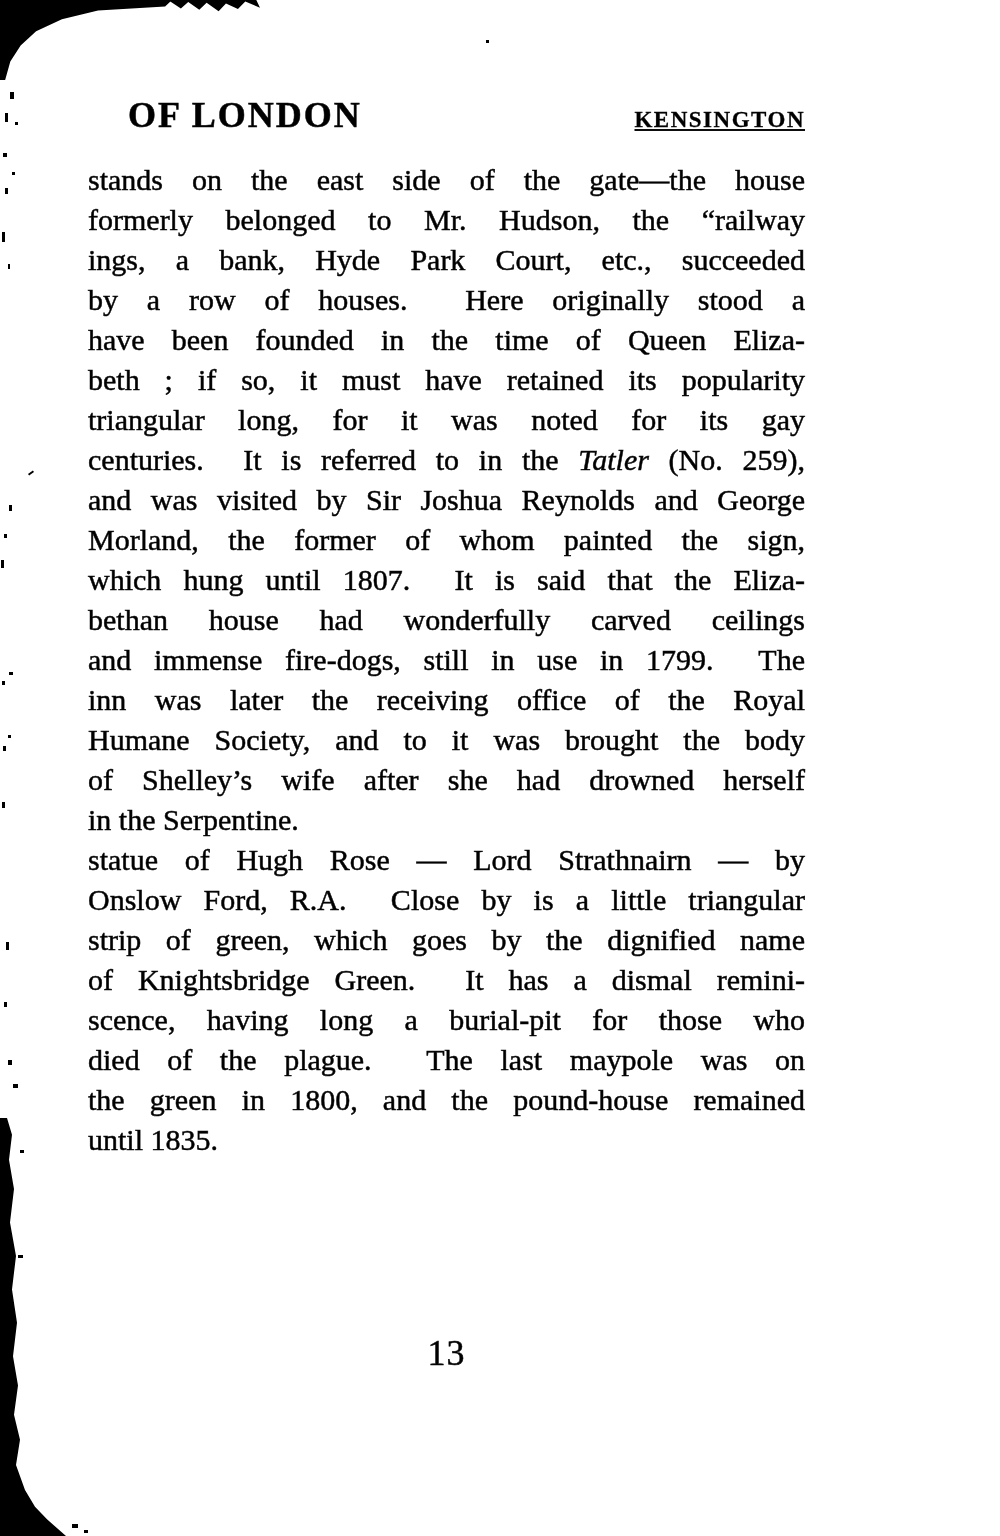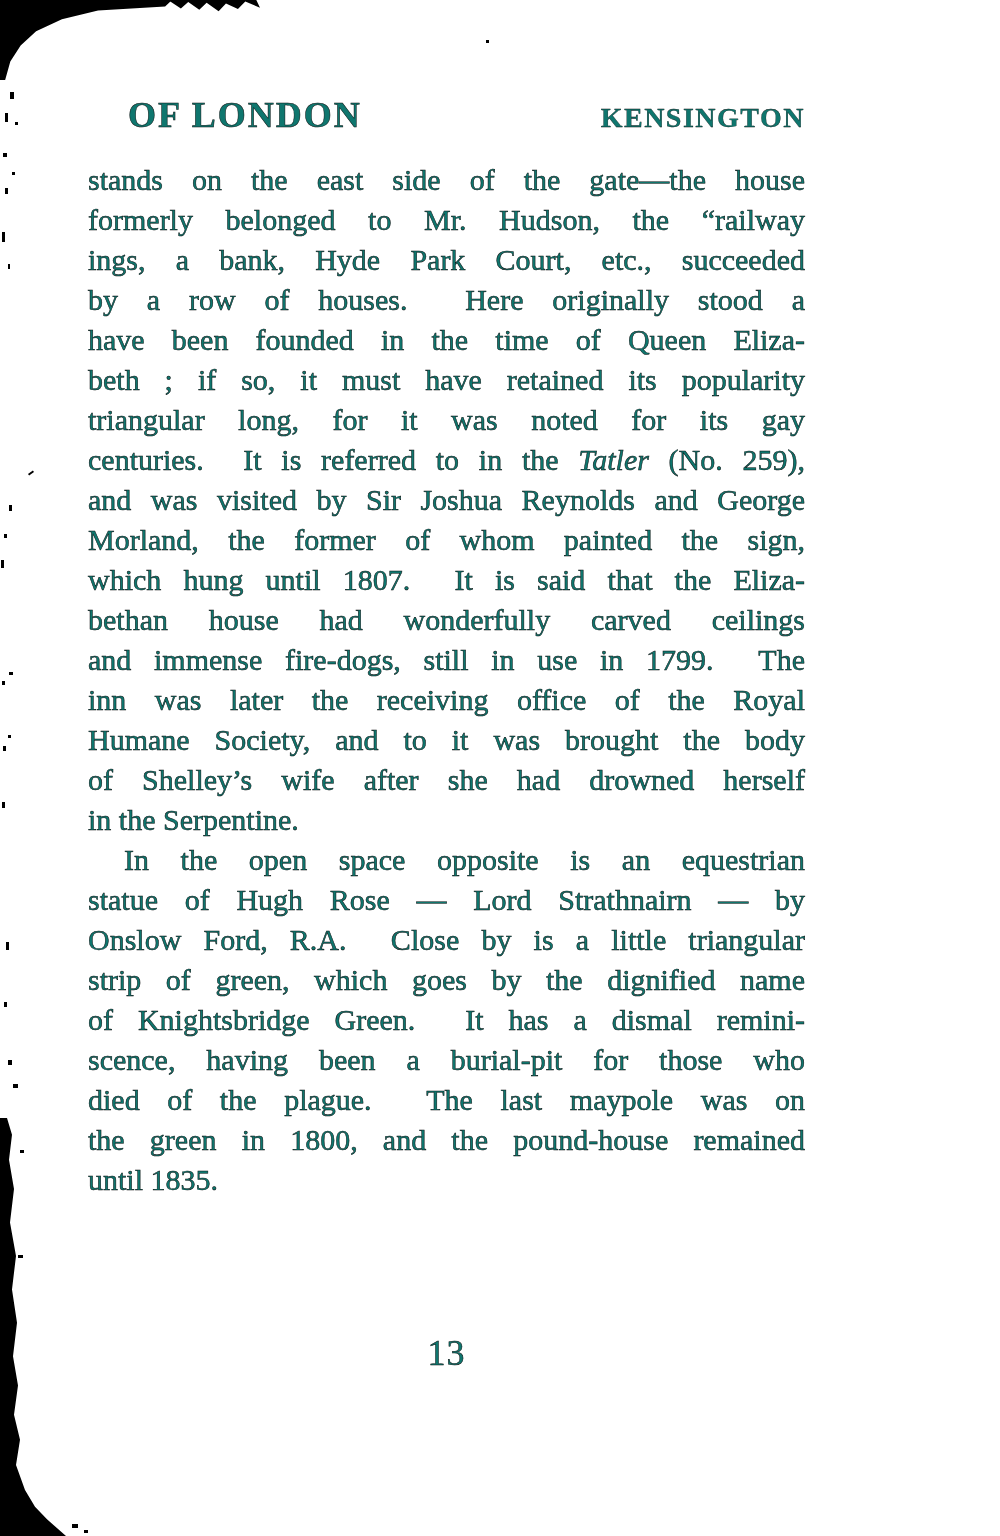--- a/index.html
+++ b/index.html
@@ -3,44 +3,45 @@
 <meta charset="utf-8">
 <style>
   html, body { margin: 0; padding: 0; background: #ffffff; }
   .page {
     position: relative;
     width: 1000px;
     height: 1536px;
     background: #ffffff;
     overflow: hidden;
     font-family: "Liberation Serif", serif;
-    color: #0f766e;
+    color: #000000;
   }
 
   
   .running-header {
     position: absolute;
     left: 88px;
     top: 94px;
     width: 717px;
     display: flex;
     justify-content: space-between;
     align-items: baseline;
   }
   .header-left {
     margin-left: 40px;
     font-size: 36px;
     font-weight: 700;
     letter-spacing: 2px;
     -webkit-text-stroke: 0.5px #0d0d0d;
   }
   .header-right {
-    font-size: 28px;
+    font-size: 23px;
     font-weight: 700;
     letter-spacing: 1.5px;
+    text-decoration: underline;
     -webkit-text-stroke: 0.3px #0d0d0d;
   }
 
   
   .body-text {
     position: absolute;
     left: 88px;
     top: 160px;
     width: 717px;
     font-size: 30px;
@@ -110,26 +111,25 @@
       <div class="line just"><span>centuries.&nbsp; It is referred to in the </span><span class="it">Tatler</span><span> (No. 259),</span></div>
       <div class="line just"><span>and was visited by Sir Joshua Reynolds and George</span></div>
       <div class="line just"><span>Morland, the former of whom painted the sign,</span></div>
       <div class="line just"><span>which hung until 1807.&nbsp; It is said that the Eliza-</span></div>
       <div class="line just"><span>bethan house had wonderfully carved ceilings</span></div>
       <div class="line just"><span>and immense fire-dogs, still in use in 1799.&nbsp; The</span></div>
       <div class="line just"><span>inn was later the receiving office of the Royal</span></div>
       <div class="line just"><span>Humane Society, and to it was brought the body</span></div>
       <div class="line just"><span>of Shelley’s wife after she had drowned herself</span></div>
       <div class="line"><span>in the Serpentine.</span></div>
-      <div class="line just indent"><span>In the open space opposite is an equestrian</span></div>
       <div class="line just"><span>statue of Hugh Rose — Lord Strathnairn — by</span></div>
       <div class="line just"><span>Onslow Ford, R.A.&nbsp; Close by is a little triangular</span></div>
       <div class="line just"><span>strip of green, which goes by the dignified name</span></div>
       <div class="line just"><span>of Knightsbridge Green.&nbsp; It has a dismal remini-</span></div>
-      <div class="line just"><span>scence, having been a burial-pit for those who</span></div>
+      <div class="line just"><span>scence, having long a burial-pit for those who</span></div>
       <div class="line just"><span>died of the plague.&nbsp; The last maypole was on</span></div>
       <div class="line just"><span>the green in 1800, and the pound-house remained</span></div>
       <div class="line"><span>until 1835.</span></div>
     </div>
 
   <div class="page-number">13</div>
 
   <div class="artifact smudge-top-left"></div>
   <div class="artifact smudge-top-tail"></div>
   <div class="artifact band-bottom-left"></div>

